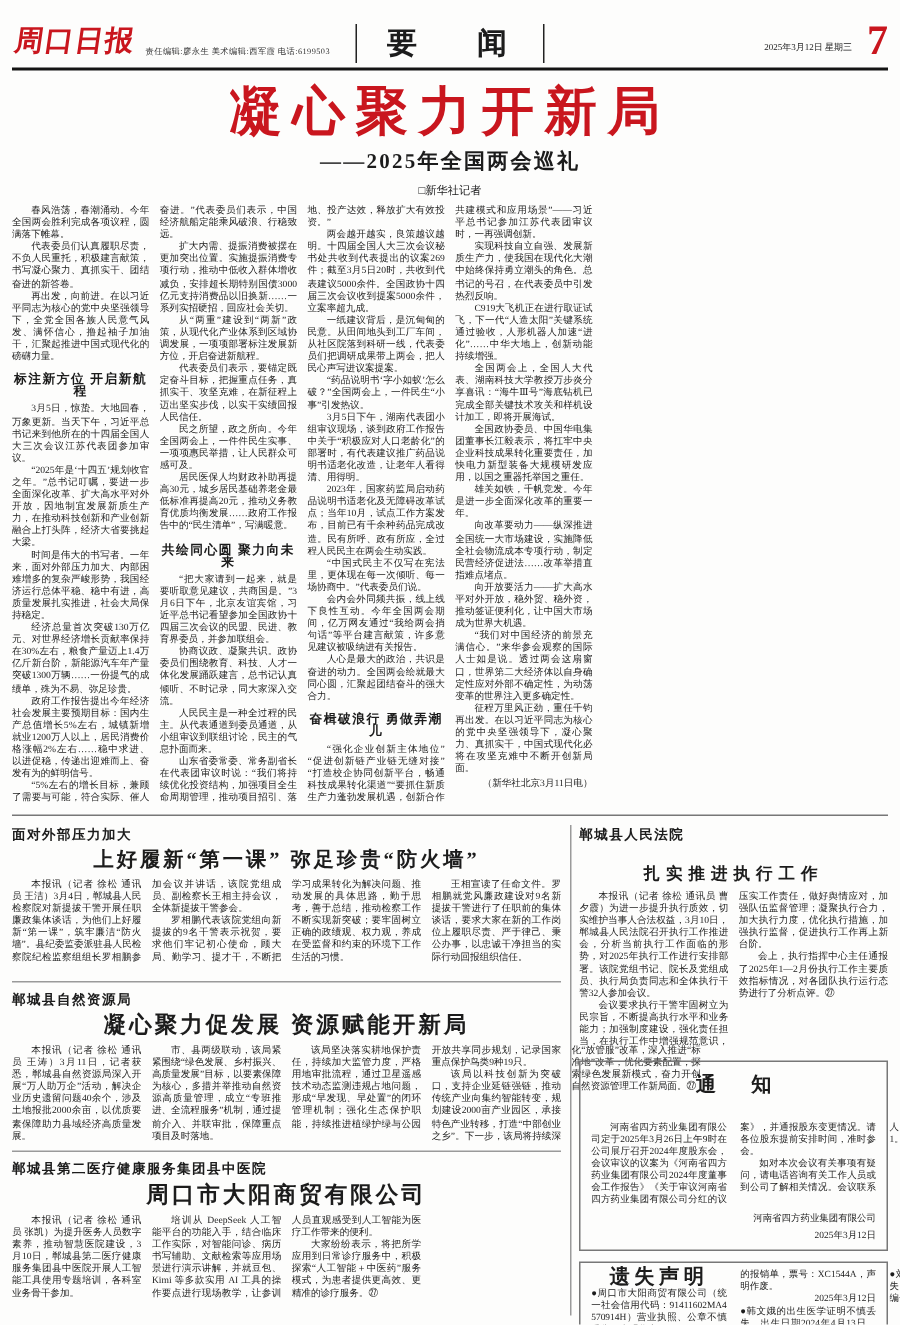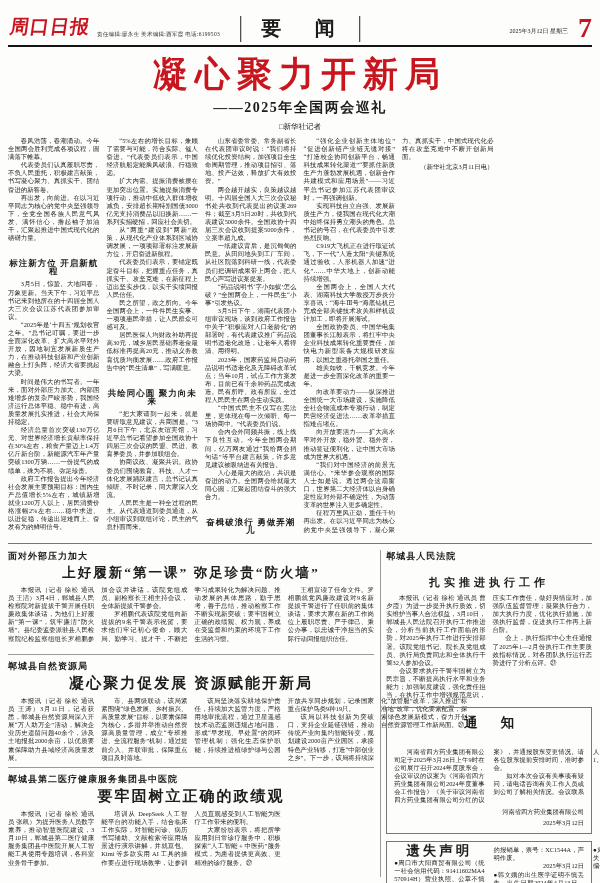--- a/index.html
+++ b/index.html
@@ -8,36 +8,36 @@
        font-family:"Liberation Serif","DejaVu Serif",serif;color:var(--ink);}
   .page{box-sizing:border-box;width:600px;height:883px;padding:6px 8px;display:flex;flex-direction:column;}
 
   
   .hdr{position:relative;height:38px;flex:0 0 auto;}
   .masthead{position:absolute;left:2px;bottom:4px;display:flex;align-items:flex-end;gap:7px;}
   .logo{font-size:19px;font-weight:800;color:var(--red);transform:skewX(-8deg);letter-spacing:1px;}
   .credits{font-size:5.5px;color:#333;padding-bottom:2px;letter-spacing:.3px;}
   .section-wrap{position:absolute;left:50%;transform:translateX(-50%);bottom:2px;display:flex;align-items:center;gap:10px;}
   .vbar{width:1px;height:26px;background:#222;}
-  .section-title{font-family:Liberation Sans, sans-serif;font-size:20px;font-weight:800;letter-spacing:14px;padding-left:10px;}
+  .section-title{font-family:Liberation Mono, monospace;font-size:20px;font-weight:800;letter-spacing:14px;padding-left:10px;}
   .dateline{position:absolute;right:0;bottom:4px;display:flex;align-items:flex-end;gap:10px;}
   .pubdate{font-size:6px;color:#222;padding-bottom:4px;}
   .pagenum{font-size:28px;line-height:24px;font-weight:800;color:var(--red);font-family:"Liberation Serif",serif;}
   .hdr-rule{flex:0 0 auto;border-top:2.5px solid #141414;margin-top:1px;}
 
   
   .headline{font-family:Liberation Serif, serif;font-size:35px;line-height:38px;
             font-weight:800;color:var(--red);text-align:center;letter-spacing:7px;margin:9px 0 2px;}
   .subtitle{font-size:14px;text-align:center;letter-spacing:1.5px;margin:3px 0 1px;font-weight:600;}
   .byline{font-size:7.5px;text-align:center;margin:4px 0 5px;color:#222;}
   .main-body{height:401px;column-count:6;column-gap:7px;column-fill:auto;
              font-size:6.4px;line-height:8.1px;text-align:justify;word-break:break-all;}
   .blk{margin:0;text-indent:2em;}
   .blk-subhead{text-indent:0;text-align:center;font-weight:800;font-size:8.5px;letter-spacing:1px;
-               margin:17px 0 5px;font-family:"Liberation Sans","DejaVu Sans",sans-serif;}
+               margin:6px 0 5px;font-family:"Liberation Sans","DejaVu Sans",sans-serif;}
   .blk-credit{text-indent:0;text-align:right;margin-top:2px;}
   .mid-rule{flex:0 0 auto;border-top:1px solid #777;margin:5px 0 4px;}
 
   
   .bottom{flex:1 1 auto;display:flex;min-height:0;}
   .b-left{width:366px;flex:0 0 auto;display:flex;flex-direction:column;}
   .vdiv{width:1px;background:var(--rule);margin:2px 6px 0;}
   .b-right{flex:1 1 auto;display:flex;flex-direction:column;min-width:0;}
   .kicker{font-size:9px;font-weight:700;letter-spacing:1px;margin:2px 0 1px;}
   .art-headline{text-align:center;font-weight:800;margin:1px 0 4px;letter-spacing:2px;}
@@ -162,21 +162,21 @@
             <p class="bp">市、县两级联动，该局紧紧围绕“绿色发展、乡村振兴、高质量发展”目标，以要素保障为核心，多措并举推动自然资源高质量管理，成立“专班推进、全流程服务”机制，通过提前介入、并联审批，保障重点项目及时落地。</p>
             <p class="bp">该局坚决落实耕地保护责任，持续加大监管力度，严格用地审批流程，通过卫星遥感技术动态监测违规占地问题，形成“早发现、早处置”的闭环管理机制；强化生态保护职能，持续推进植绿护绿与公园开放共享同步规划，记录国家重点保护鸟类9种19只。</p>
             <p class="bp">该局以科技创新为突破口，支持企业延链强链，推动传统产业向集约智能转变，规划建设2000亩产业园区，承接特色产业转移，打造“中部创业之乡”。下一步，该局将持续深化“放管服”改革，深入推进“标准地”改革，优化要素配置，探索绿色发展新模式，奋力开创自然资源管理工作新局面。㉗</p>
           </div>
       </section>
 
       <div class="sec-rule"></div>
 
       <section>
         <div class="kicker">郸城县第二医疗健康服务集团县中医院</div>
-        <div class="art-headline h-hosp">要牢固树立正确的政绩观</div>
+        <div class="art-headline h-hosp">周口市大阳商贸有限公司</div>
         <div class="art-body cols4 body-hosp">
 
         <p class="bp">本报讯（记者 徐松 通讯员 张凯）为提升医务人员数字素养，推动智慧医院建设，3月10日，郸城县第二医疗健康服务集团县中医院开展人工智能工具使用专题培训，各科室业务骨干参加。</p>
             <p class="bp">培训从 DeepSeek 人工智能平台的功能入手，结合临床工作实际，对智能问诊、病历书写辅助、文献检索等应用场景进行演示讲解，并就豆包、Kimi 等多款实用 AI 工具的操作要点进行现场教学，让参训人员直观感受到人工智能为医疗工作带来的便利。</p>
             <p class="bp">大家纷纷表示，将把所学应用到日常诊疗服务中，积极探索“人工智能＋中医药”服务模式，为患者提供更高效、更精准的诊疗服务。㉗</p>
           </div>
       </section>
 
     </div>
 

